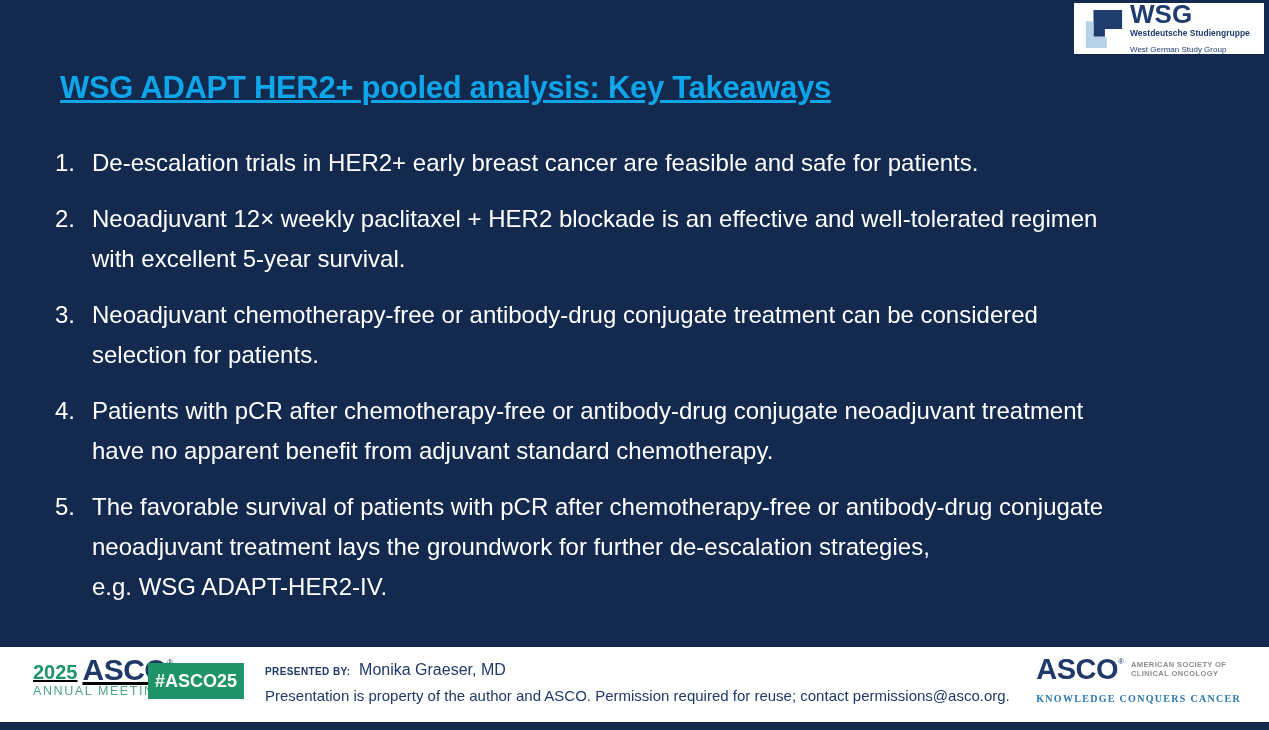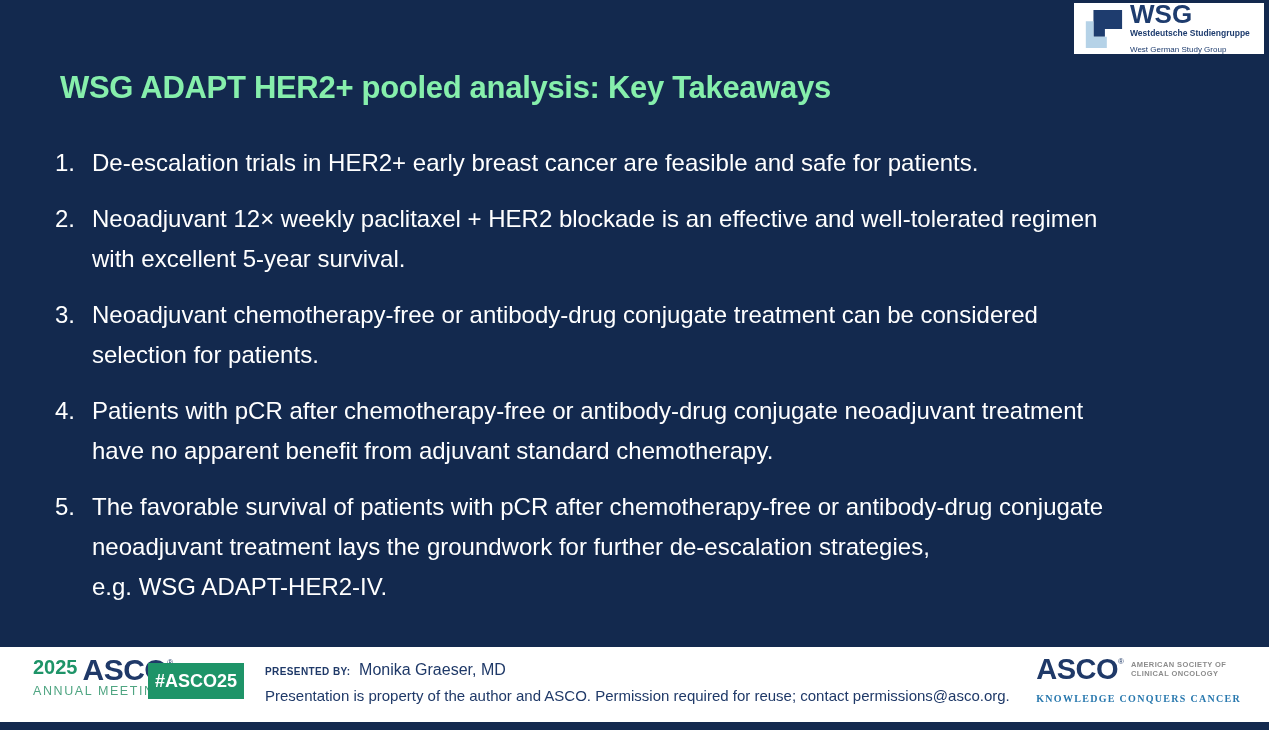--- a/index.html
+++ b/index.html
@@ -27,42 +27,42 @@
   }
   .wsg-icon { flex: none; width: 42px; height: 42px; }
   .wsg-text { margin-left: 6px; color: #1E3C6E; }
   .wsg-acronym { font-size: 26px; font-weight: bold; line-height: 23px; }
   .wsg-sub1 { font-size: 8.5px; font-weight: bold; margin-top: 2px; white-space: nowrap; }
   .wsg-sub2 { font-size: 8px; margin-top: 7px; white-space: nowrap; }
 
   
   .title {
     position: absolute; left: 60px; top: 70px; margin: 0;
-    color: #86efac; font-size: 31px; font-weight: bold;
-    letter-spacing: -0.3px; white-space: nowrap;
+    color: #0ea5e9; font-size: 31px; font-weight: bold;
+    letter-spacing: -0.3px; white-space: nowrap; text-decoration: underline;
   }
 
   
   .takeaways {
     position: absolute; left: 55px; top: 143px; width: 1160px;
     margin: 0; padding: 0; list-style: none;
     color: #ffffff; font-size: 24px; line-height: 40px;
   }
   .takeaways li { display: flex; margin-bottom: 16px; }
   .takeaways .num { flex: none; width: 37px; }
   .takeaways .lines div { white-space: nowrap; }
 
   
   .footer {
     position: absolute; left: 0; bottom: 0;
     width: 1269px; height: 75px;
     background: #ffffff;
   }
   .meeting-logo { position: absolute; left: 33px; top: 9px; }
-  .meeting-row { display: flex; align-items: flex-start; }
+  .meeting-row { display: flex; align-items: flex-end; text-decoration: underline; }
   .meeting-year { color: #1E9468; font-size: 20px; font-weight: bold; }
   .meeting-asco { color: #1F3968; font-size: 30px; font-weight: bold; letter-spacing: -0.5px; margin-left: 5px; line-height: 28px; }
   .meeting-reg { color: #1F3968; font-size: 8px; align-self: flex-start; margin-top: 2px; }
   .meeting-annual { color: #4FA582; font-size: 12.5px; letter-spacing: 1.6px; margin-top: 0px; }
 
   .hashtag-badge {
     position: absolute; left: 148px; top: 16px;
     width: 96px; height: 36px;
     background: #1E9468; color: #ffffff;
     font-size: 18px; font-weight: bold;

